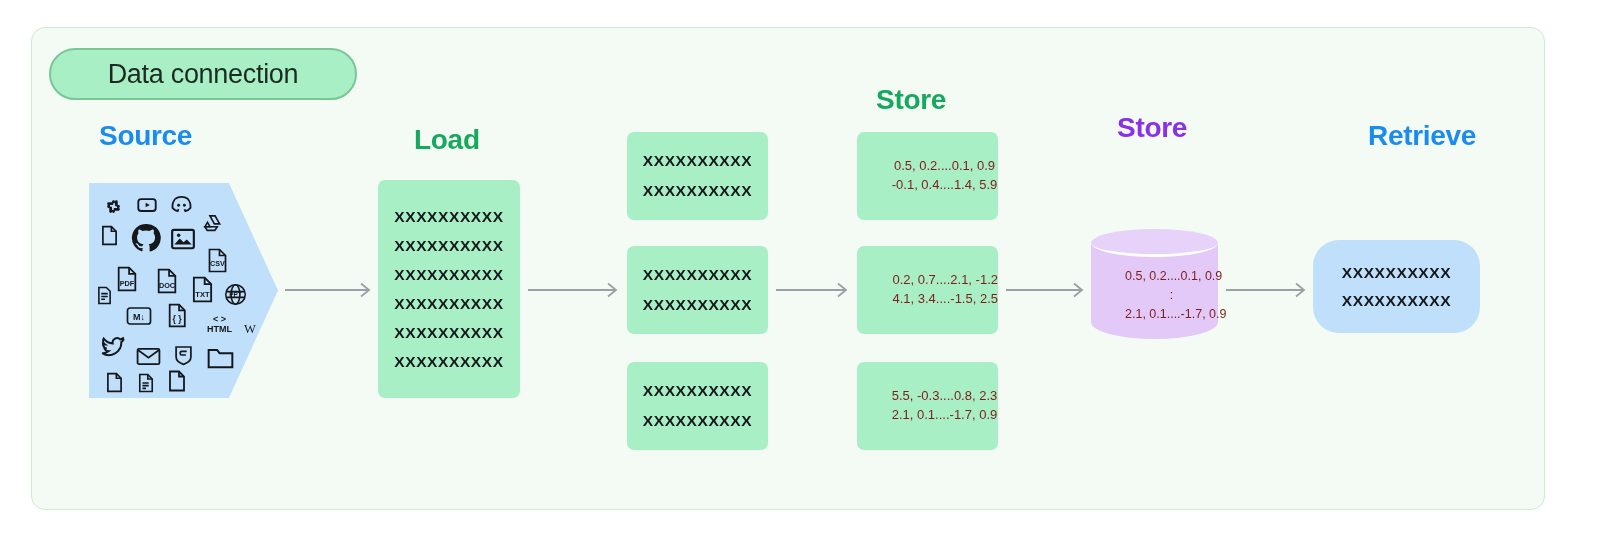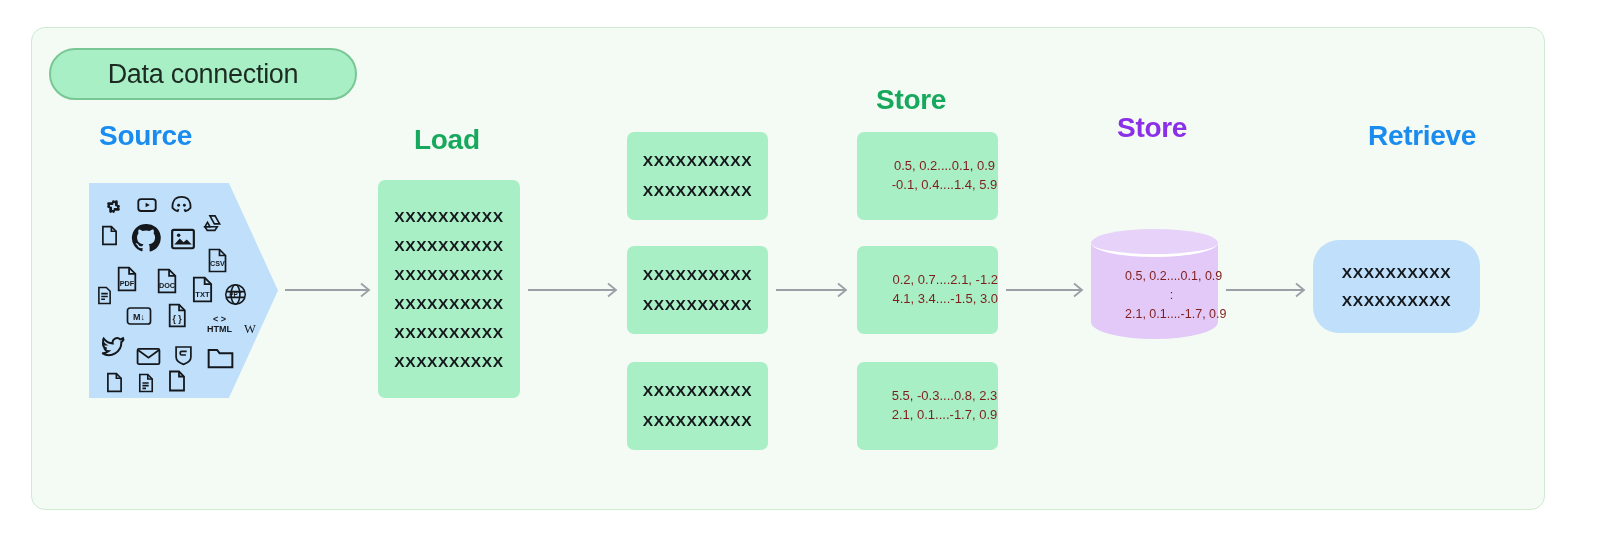--- a/index.html
+++ b/index.html
@@ -402,21 +402,21 @@
     <span class="xline">XXXXXXXXXX</span>
     <span class="xline">XXXXXXXXXX</span>
   </div>
 
   <div class="gbox ebox" id="e-box-0">
     <span class="vecline">0.5, 0.2....0.1, 0.9</span>
     <span class="vecline">-0.1, 0.4....1.4, 5.9</span>
   </div>
   <div class="gbox ebox" id="e-box-1">
     <span class="vecline">0.2, 0.7....2.1, -1.2</span>
-    <span class="vecline">4.1, 3.4....-1.5, 3.0</span>
+    <span class="vecline">4.1, 3.4....-1.5, 2.5</span>
   </div>
   <div class="gbox ebox" id="e-box-2">
     <span class="vecline">5.5, -0.3....0.8, 2.3</span>
     <span class="vecline">2.1, 0.1....-1.7, 0.9</span>
   </div>
 
   <div id="store-cyl">
     <div id="cyl-body"></div>
     <div id="cyl-top"></div>
     <div id="cyl-text">

